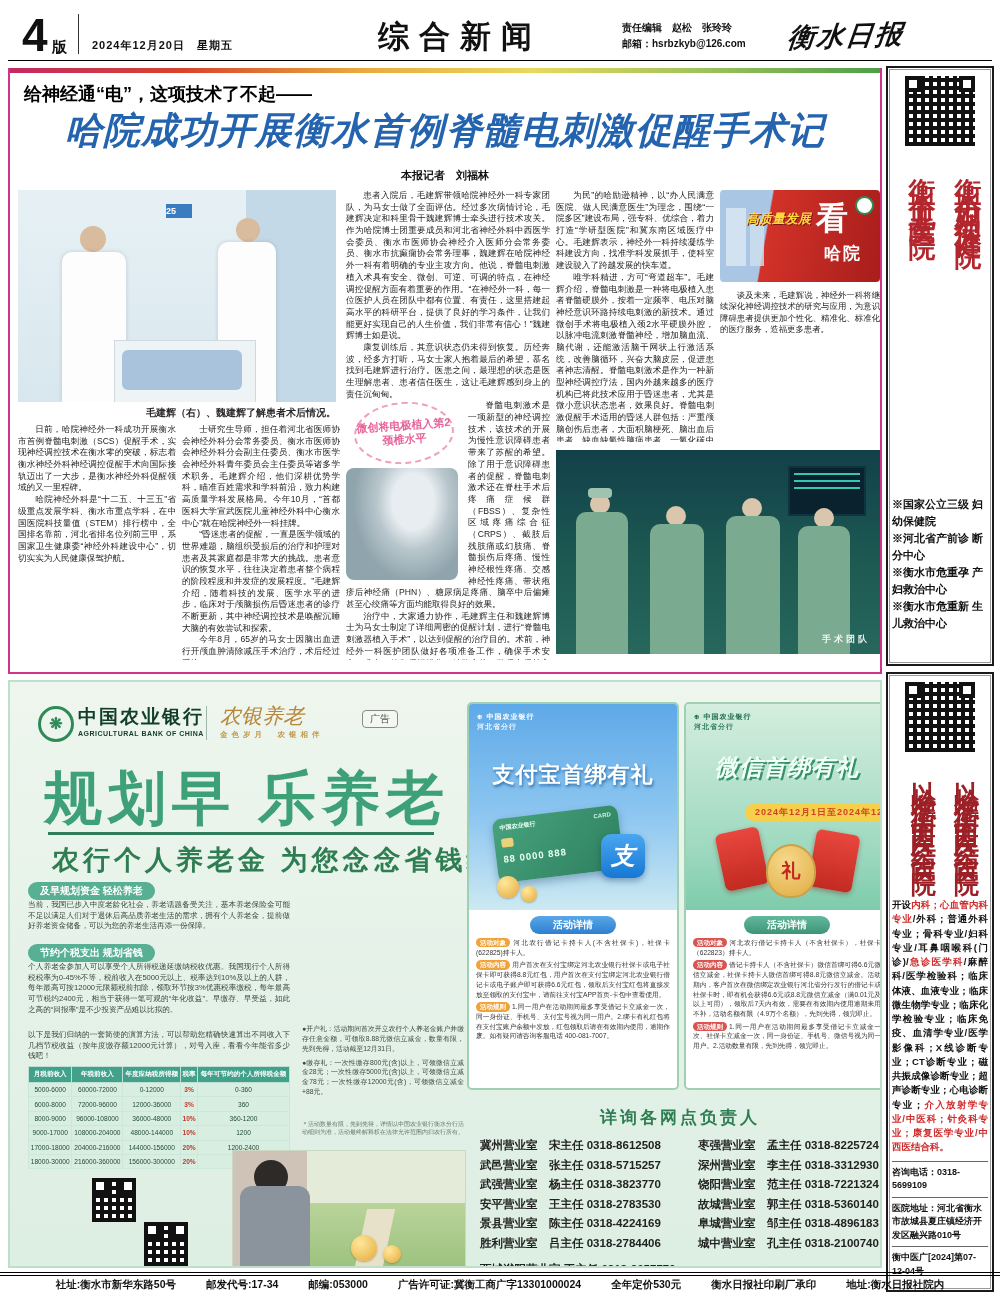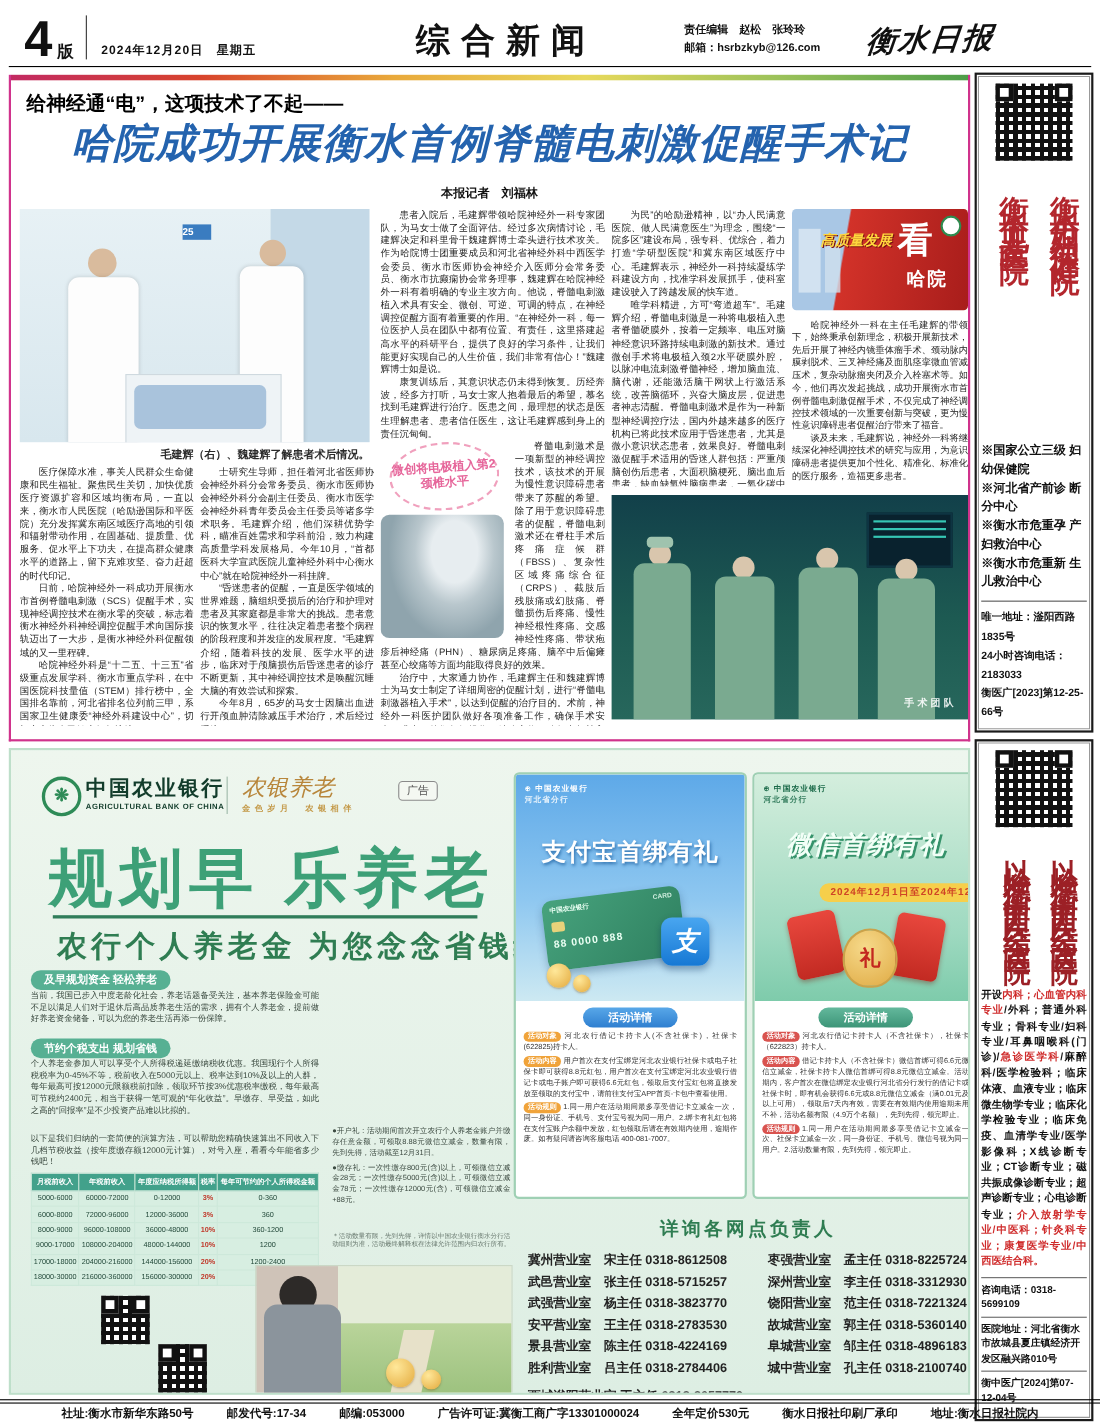--- a/index.html
+++ b/index.html
@@ -157,21 +157,20 @@
     <div class="abs ph-head" style="left:62px;top:36px;width:26px;height:26px;"></div>
     <div class="abs ph-doc" style="left:44px;top:62px;width:64px;height:150px;"></div>
     <div class="abs ph-head" style="left:218px;top:28px;width:24px;height:24px;"></div>
     <div class="abs ph-doc" style="left:200px;top:52px;width:58px;height:160px;"></div>
     <div class="abs ph-bed" style="left:96px;top:150px;width:140px;height:62px;"></div>
     <div class="abs ph-blanket" style="left:104px;top:160px;width:120px;height:40px;"></div>
   </div>
   <div class="abs caption" style="left:8px;top:338px;width:318px;">毛建辉（右）、魏建辉了解患者术后情况。</div>
 
   <div class="abs news-col" style="left:8px;top:356px;width:158px;height:236px;">
-      <p>医疗保障水准，事关人民群众生命健康和民生福祉。聚焦民生关切，加快优质医疗资源扩容和区域均衡布局，一直以来，衡水市人民医院（哈励逊国际和平医院）充分发挥冀东南区域医疗高地的引领和辐射带动作用，在固基础、提质量、优服务、促水平上下功夫，在提高群众健康水平的道路上，留下克难攻坚、奋力赶超的时代印记。</p>
       <p>日前，哈院神经外一科成功开展衡水市首例脊髓电刺激（SCS）促醒手术，实现神经调控技术在衡水零的突破，标志着衡水神经外科神经调控促醒手术向国际接轨迈出了一大步，是衡水神经外科促醒领域的又一里程碑。</p>
       <p>哈院神经外科是“十二五、十三五”省级重点发展学科、衡水市重点学科，在中国医院科技量值（STEM）排行榜中，全国排名靠前，河北省排名位列前三甲，系国家卫生健康委“神经外科建设中心”，切切实实为人民健康保驾护航。</p>
     </div>
   <div class="abs news-col" style="left:172px;top:356px;width:158px;height:236px;">
       <p>士研究生导师，担任着河北省医师协会神经外科分会常务委员、衡水市医师协会神经外科分会副主任委员、衡水市医学会神经外科青年委员会主任委员等诸多学术职务。毛建辉介绍，他们深耕优势学科，瞄准百姓需求和学科前沿，致力构建高质量学科发展格局。今年10月，“首都医科大学宣武医院儿童神经外科中心衡水中心”就在哈院神经外一科挂牌。</p>
       <p>“昏迷患者的促醒，一直是医学领域的世界难题，脑组织受损后的治疗和护理对患者及其家庭都是非常大的挑战。患者意识的恢复水平，往往决定着患者整个病程的阶段程度和并发症的发展程度。”毛建辉介绍，随着科技的发展、医学水平的进步，临床对于颅脑损伤后昏迷患者的诊疗不断更新，其中神经调控技术是唤醒沉睡大脑的有效尝试和探索。</p>
       <p>今年8月，65岁的马女士因脑出血进行开颅血肿清除减压手术治疗，术后经过系统</p>
     </div>
   <div class="abs news-col" style="left:336px;top:122px;width:204px;height:470px;">
       <p>患者入院后，毛建辉带领哈院神经外一科专家团队，为马女士做了全面评估。经过多次病情讨论，毛建辉决定和科里骨干魏建辉博士牵头进行技术攻关。作为哈院博士团重要成员和河北省神经外科中西医学会委员、衡水市医师协会神经介入医师分会常务委员、衡水市抗癫痫协会常务理事，魏建辉在哈院神经外一科有着明确的专业主攻方向。他说，脊髓电刺激植入术具有安全、微创、可逆、可调的特点，在神经调控促醒方面有着重要的作用。“在神经外一科，每一位医护人员在团队中都有位置、有责任，这里搭建起高水平的科研平台，提供了良好的学习条件，让我们能更好实现自己的人生价值，我们非常有信心！”魏建辉博士如是说。</p>
@@ -190,21 +189,20 @@
 
   <div class="abs promo" style="left:710px;top:122px;width:160px;height:92px;">
     <div class="abs b1"></div>
     <div class="abs b2"></div>
     <span class="abs promo-t1" style="left:26px;top:20px;">高质量发展</span>
     <span class="abs promo-t2" style="left:96px;top:12px;">看</span>
     <span class="abs promo-t3" style="left:104px;top:52px;">哈院</span>
     <span class="abs promo-logo" style="right:6px;top:6px;"></span>
   </div>
   <div class="abs news-col" style="left:710px;top:222px;width:160px;height:152px;font-size:8.4px;">
-      <p>哈院神经外一科在主任毛建辉的带领下，始终秉承创新理念，积极开展新技术，先后开展了神经内镜垂体瘤手术、颈动脉内膜剥脱术、三叉神经痛及面肌痉挛微血管减压术，复杂动脉瘤夹闭及介入栓塞术等。如今，他们再次发起挑战，成功开展衡水市首例脊髓电刺激促醒手术，不仅完成了神经调控技术领域的一次重要创新与突破，更为慢性意识障碍患者促醒治疗带来了福音。</p>
       <p>谈及未来，毛建辉说，神经外一科将继续深化神经调控技术的研究与应用，为意识障碍患者提供更加个性化、精准化、标准化的医疗服务，造福更多患者。</p>
     </div>
 
   <div class="abs photo photo2" style="left:546px;top:382px;width:324px;height:204px;">
     <div class="abs monitor" style="right:14px;top:16px;width:74px;height:46px;">
         <i></i>
         <i></i>
         <i></i>
       </div>
     <div class="abs fig-head" style="left:34px;top:44px;width:20px;height:20px;"></div>
@@ -225,25 +223,20 @@
   <div class="vtitles mat-title" style="height:330px;margin-top:10px;">
     <span>衡水市妇幼保健院</span>
     <span>衡水市儿童医院</span>
   </div>
   <div class="side-bullets">
       <div>※国家公立三级 妇幼保健院</div>
       <div>※河北省产前诊 断分中心</div>
       <div>※衡水市危重孕 产妇救治中心</div>
       <div>※衡水市危重新 生儿救治中心</div>
     </div>
-  <div class="side-info">
-    <span>唯一地址：滏阳西路1835号</span><br>
-    <span>24小时咨询电话：2183033</span><br>
-    <span>衡医广[2023]第12-25-66号</span>
-  </div>
 </div>
 
 <div class="abs side-box" style="top:672px;height:620px;">
   <div class="qr"></div>
   <div class="vtitles yil-title" style="height:356px;margin-top:8px;">
     <span>以岭德衡中西医结合医院</span>
     <span>以岭德衡中西医结合医院</span>
   </div>
   <div class="dept"><span class="">开设</span><span class="rd">内科；心血管内科专业</span><span class="">/外科；普通外科专业；骨科专业/妇科专业/耳鼻咽喉科(门诊)/</span><span class="rd">急诊医学科</span><span class="">/麻醉科/医学检验科；临床体液、血液专业；临床微生物学专业；临床化学检验专业；临床免疫、血清学专业/医学影像科；X线诊断专业；CT诊断专业；磁共振成像诊断专业；超声诊断专业；心电诊断专业；</span><span class="rd">介入放射学专业/中医科；针灸科专业；康复医学专业/中西医结合科。</span></div>
   <div class="yil-info" style="margin-top:6px;">

